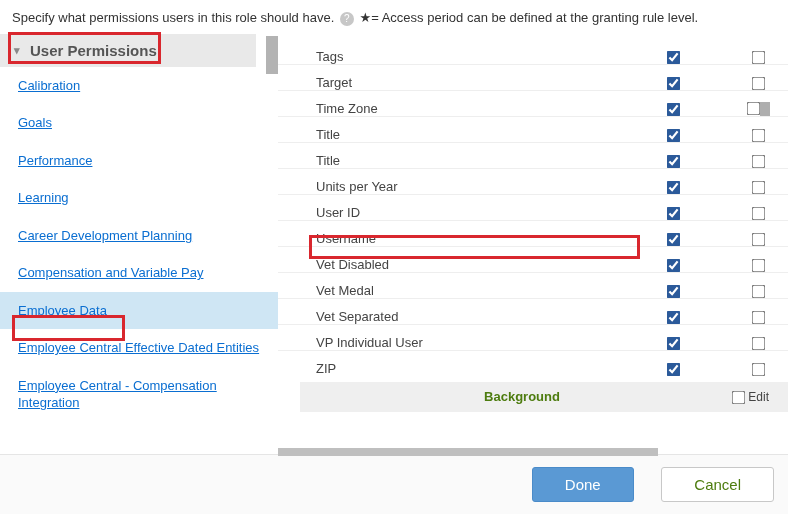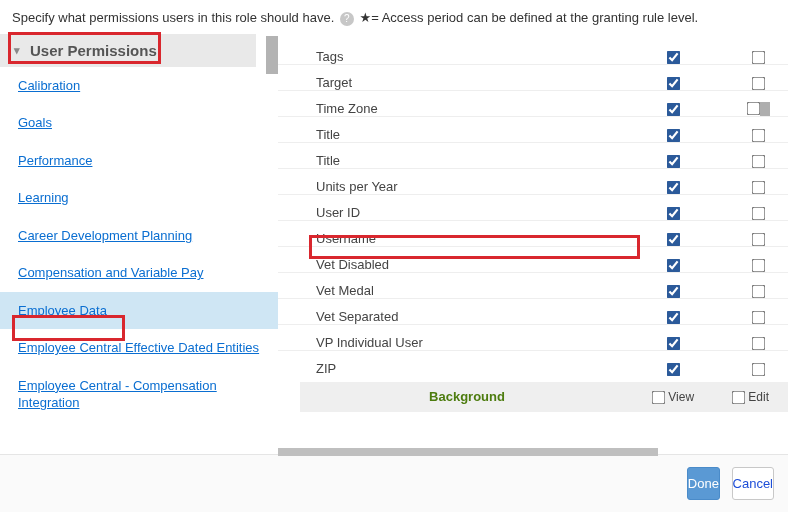--- a/index.html
+++ b/index.html
@@ -171,34 +171,34 @@
   }
   
   .footer {
     border-top: 1px solid #e5e5e5;
     background: #fafafa;
     padding: 12px 14px;
     text-align: right;
   }
   .btn {
     display: inline-block;
-    padding: 8px 0;
-    font-size: 13px;
+    padding: 8px 32px;
+    font-size: 15px;
     border-radius: 3px;
     cursor: pointer;
-    margin-left: 8px;
+    margin-left: 24px;
   }
   .btn-primary {
     background: #5a99d4;
     color: #fff;
     border: 1px solid #4a8bc9;
   }
   .btn-secondary {
     background: #fff;
-    color: #1d4ed8;
+    color: #4d7c0f;
     border: 1px solid #c8c8c8;
   }
   
   .hl {
     position: absolute;
     border: 3px solid #d9272e;
     pointer-events: none;
   }
   .root { position: relative; }
 </style>
@@ -299,26 +299,20 @@
             </div>
             <div class="row sep">
               <span class="label">ZIP</span>
               <span class="col-a"><input type="checkbox" checked="" style=""></span>
               <span class="col-b"><input type="checkbox" style=""></span>
             </div>
           </div>
 
       <div class="subhead">
         <span class="subtitle">Background</span>
-        <span class="sh-a">
-          <label>
-            <input type="checkbox" style="">
-            <span>View</span>
-          </label>
-        </span>
         <span class="sh-b">
           <label>
             <input type="checkbox" style="">
             <span>Edit</span>
           </label>
         </span>
       </div>
 
       <div class="row benefit">
         <span class="label">Benefit Election</span>

